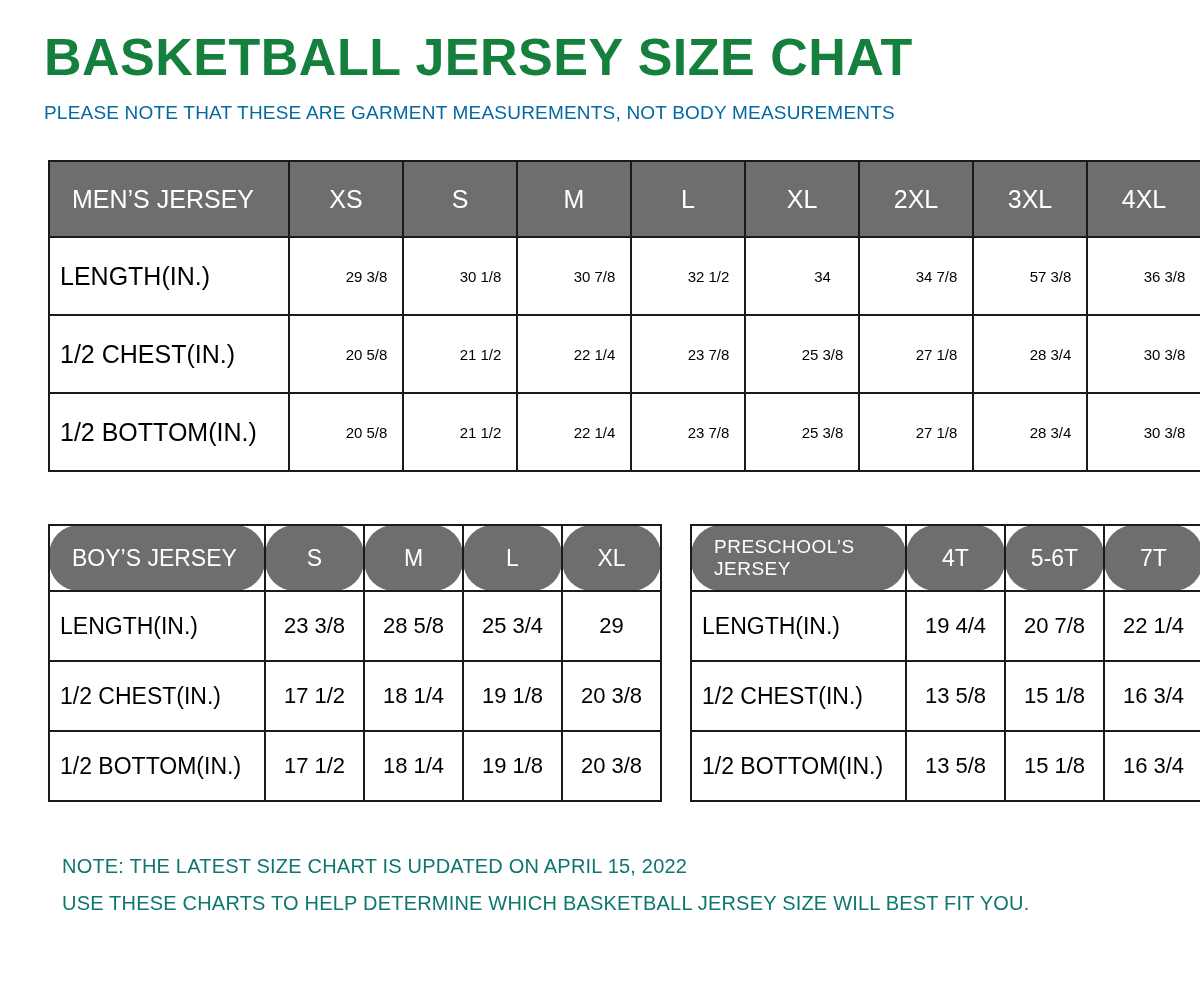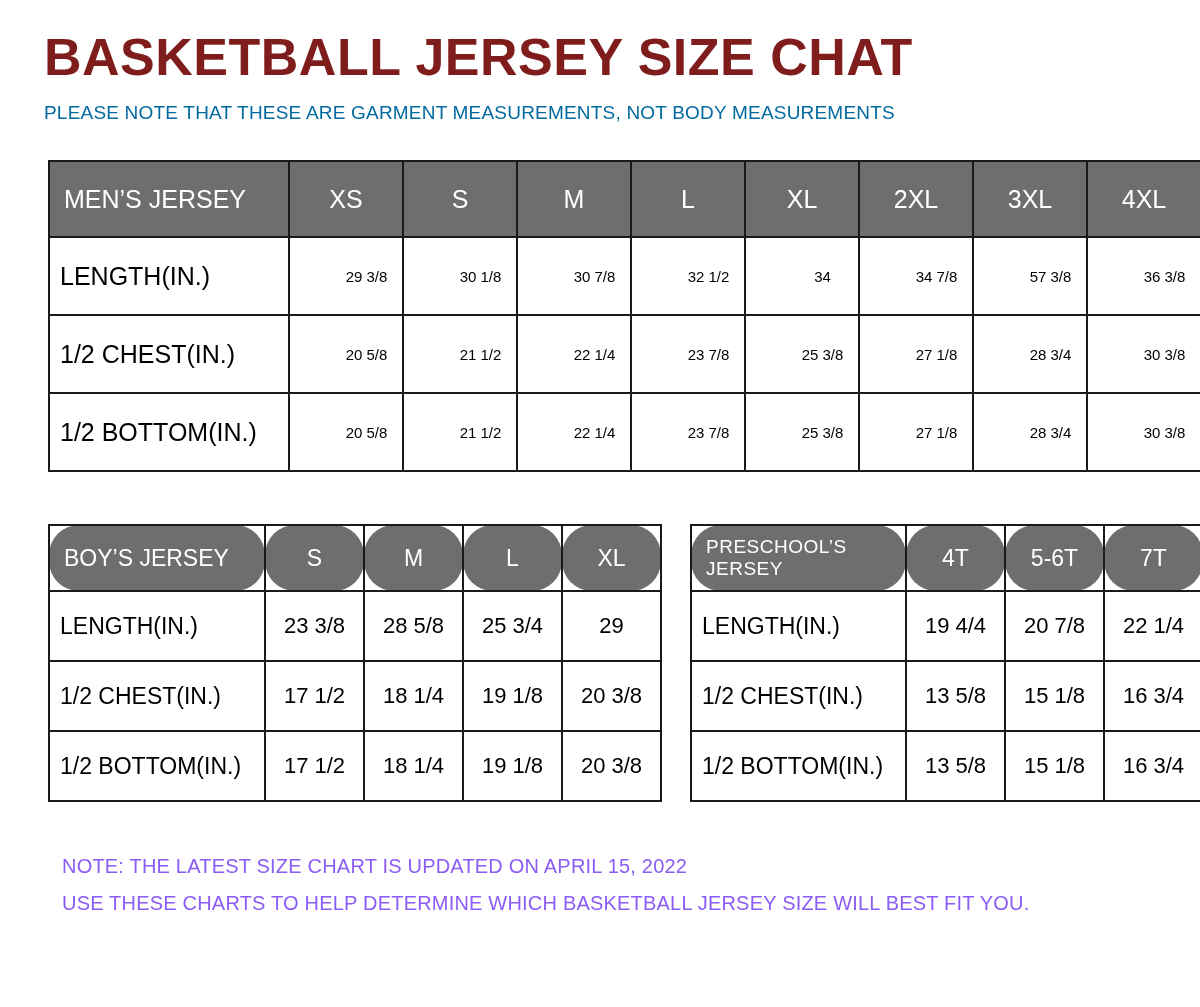--- a/index.html
+++ b/index.html
@@ -20,21 +20,21 @@
     box-sizing: border-box;
     width: 1200px;
     height: 1007px;
   }
   .title {
     font-size: 52px;
     font-weight: 700;
     letter-spacing: 0.5px;
     line-height: 1.05;
     margin: 8px 0 14px 20px;
-    color: #7f1d1d;
+    color: #15803d;
     white-space: nowrap;
   }
   .note-top {
     color: #0369a1;
     font-size: 19px;
     line-height: 1.45;
     margin: 0 0 0 20px;
     max-width: 900px;
     letter-spacing: 0.2px;
   }
@@ -55,21 +55,21 @@
     background: #6e6e6e;
     color: #ffffff;
     font-weight: 500;
     font-size: 25px;
     height: 74px;
     text-align: center;
   }
   .hdr td.first {
     font-size: 25px;
     text-align: left;
-    padding-left: 14px;
+    padding-left: 22px;
   }
   .men td {
     height: 76px;
     font-size: 15px;
     font-weight: 500;
     padding-left: 41px;
   }
   .men td.rowlabel {
     text-align: left;
     padding-left: 10px;
@@ -99,21 +99,21 @@
     padding-left: 10px;
     font-size: 23px;
     font-weight: 500;
   }
   #pre-table .hdr td.first {
     font-size: 19px;
     letter-spacing: 0.5px;
   }
   .notes-bottom {
     margin: 46px 0 0 38px;
-    color: #8b5cf6;
+    color: #0f766e;
     font-size: 20px;
     line-height: 1.85;
     letter-spacing: 0.2px;
   }
 </style>
 </head>
 <body>
 
 <div class="page">
 

